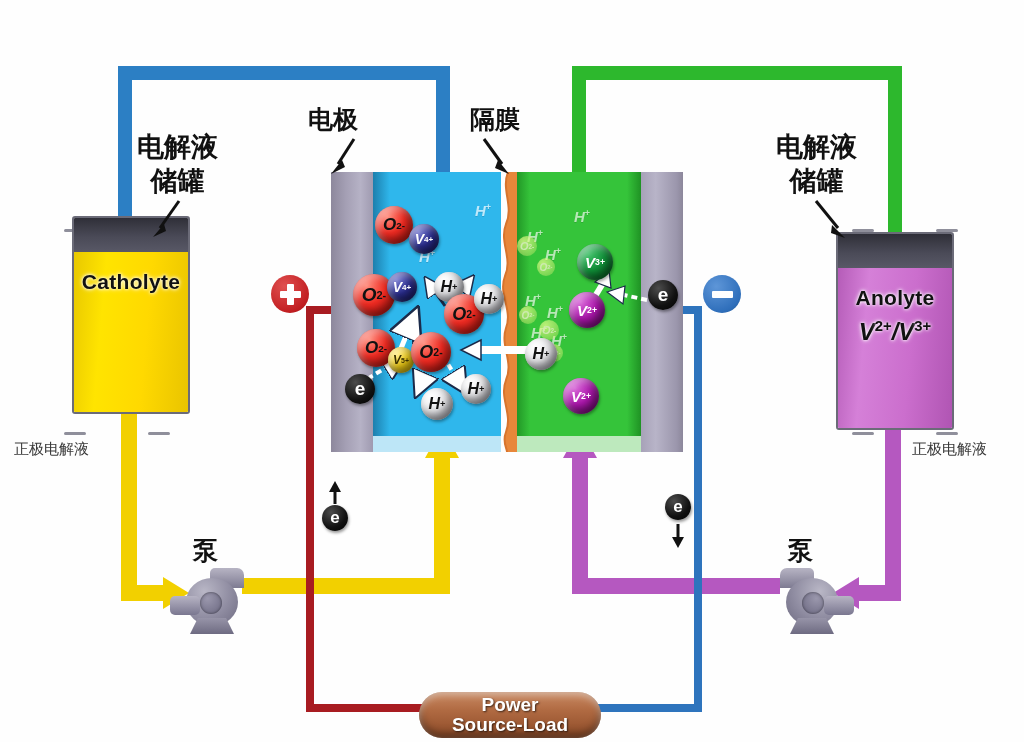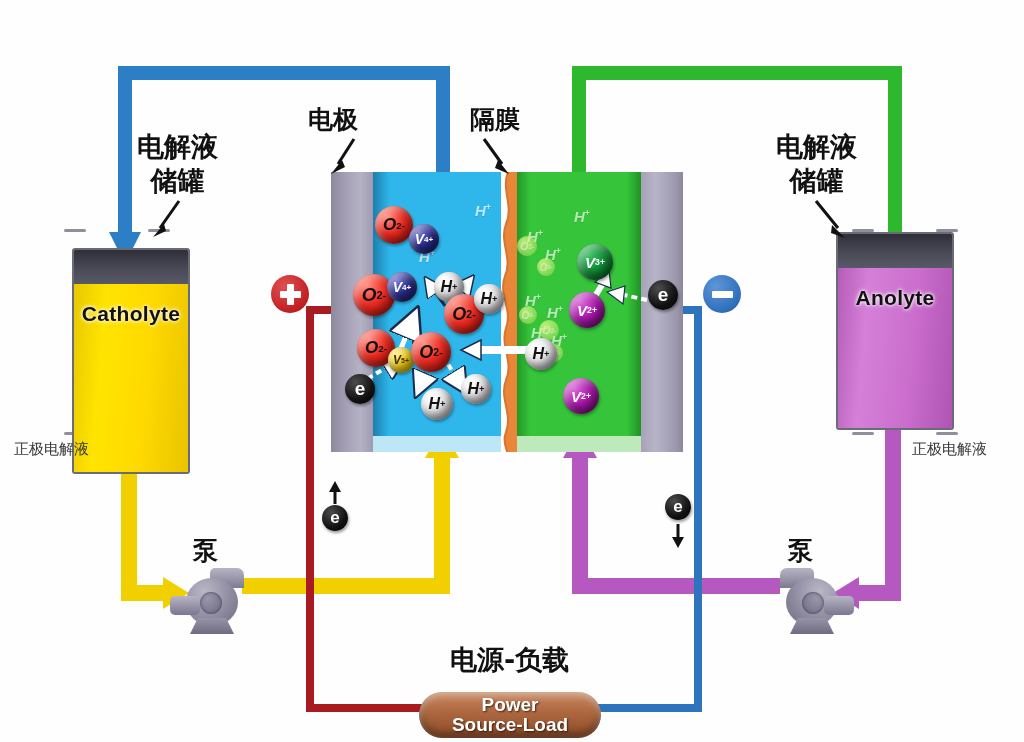--- a/index.html
+++ b/index.html
@@ -232,21 +232,21 @@
 
   <div class="pipe" style="left:694px;top:306px;width:8px;height:406px;background:#2e74bd;"></div>
   <div class="pipe" style="left:666px;top:306px;width:36px;height:8px;background:#2e74bd;"></div>
   <div class="pipe" style="left:594px;top:704px;width:108px;height:8px;background:#2e74bd;"></div>
 
   <div class="tank-foot" style="left:64px;top:229px;width:22px;"></div>
   <div class="tank-foot" style="left:148px;top:229px;width:22px;"></div>
   <div class="tank-foot" style="left:64px;top:432px;width:22px;"></div>
   <div class="tank-foot" style="left:148px;top:432px;width:22px;"></div>
 
-  <div class="tank" id="catholyte-tank" style="left:72px;top:248px;width:118px;height:226px;">
+  <div class="tank" id="catholyte-tank" style="left:72px;top:216px;width:118px;height:198px;">
     <div class="tank-cap"></div>
     <div class="tank-body catholyte"></div>
     <div class="tank-label tank-name">Catholyte</div>
   </div>
 
   <div class="cn cn-big abs" style="left:137px;top:130px;text-align:center;line-height:1.25;">
     <div>电解液</div>
     <div>储罐</div>
   </div>
   <svg class="abs" style="left:148px;top:198px;" width="36" height="40" viewBox="0 0 36 40">
@@ -258,20 +258,23 @@
 
   <div class="tank-foot" style="left:852px;top:229px;width:22px;"></div>
   <div class="tank-foot" style="left:936px;top:229px;width:22px;"></div>
   <div class="tank-foot" style="left:852px;top:432px;width:22px;"></div>
   <div class="tank-foot" style="left:936px;top:432px;width:22px;"></div>
 
   <div class="tank" id="anolyte-tank" style="left:836px;top:232px;width:118px;height:198px;">
     <div class="tank-cap"></div>
     <div class="tank-body anolyte"></div>
     <div class="tank-label tank-name">Anolyte</div>
+    <div class="tank-label tank-formula">
+      <span>V</span><sup>2+</sup><span>/V</span><sup>3+</sup>
+    </div>
   </div>
 
   <div class="cn cn-big abs" style="left:776px;top:130px;text-align:center;line-height:1.25;">
     <div>电解液</div>
     <div>储罐</div>
   </div>
   <svg class="abs" style="left:812px;top:198px;" width="38" height="42" viewBox="0 0 38 42">
     <line x1="4" y1="3" x2="26" y2="30" stroke="#111" stroke-width="3"></line>
     <polygon points="33,40 20,27 19,35" fill="#111"></polygon>
   </svg>
@@ -417,21 +420,20 @@
 
   <div class="pump" id="pump-right" style="left:772px;top:568px;transform:scaleX(-1);">
     <div class="pump-outlet"></div>
     <div class="pump-housing"></div>
     <div class="pump-inlet"></div>
     <div class="pump-hub"></div>
     <div class="pump-base"></div>
   </div>
   <div class="cn cn-mid abs" style="left:788px;top:536px;">泵</div>
 
-  <div class="cn cn-big abs" style="left:450px;top:644px;">电源-负载</div>
   <div id="power-source">
     <div id="power-source-label">
       <div>Power</div>
       <div>Source-Load</div>
     </div>
   </div>
 
 </div>
 
 </body></html>

